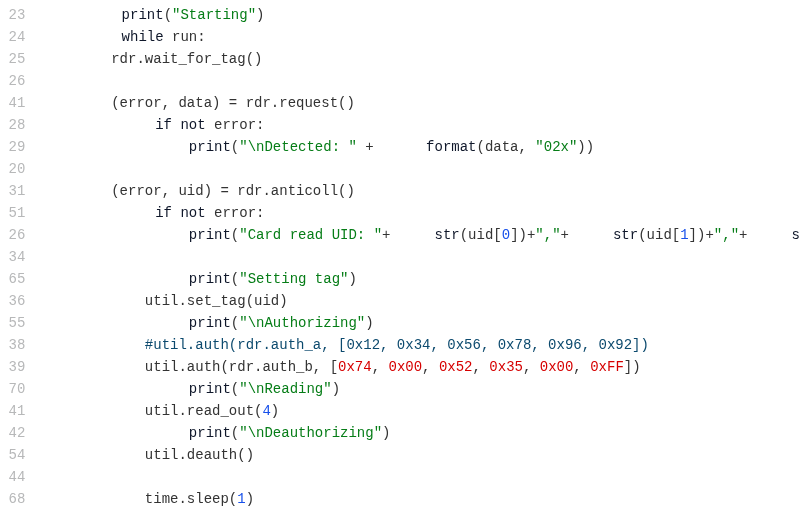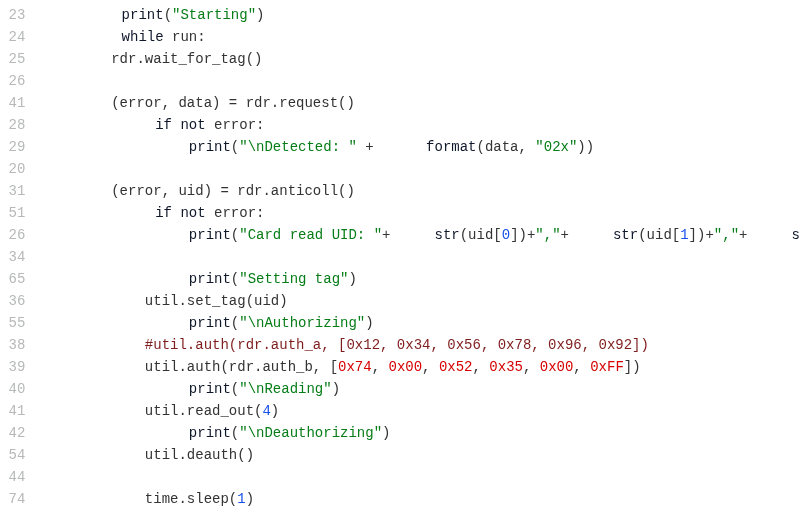--- a/index.html
+++ b/index.html
@@ -28,21 +28,21 @@
   .code {
     white-space: pre;
     flex: 1 1 auto;
     color: #2b2b2b;
   }
   .line { height: 22px; }
   .tok-kw   { color: #0f172a; padding-left: 44px; }   
   .tok-str  { color: #067d17; }   
   .tok-num  { color: #1750eb; }   
   .tok-hex  { color: #d60000; }   
-  .tok-cmt  { color: #7f1d1d; }   
+  .tok-cmt  { color: #0c4a6e; }   
   .tok-name { color: #333333; }
 </style>
 </head>
 <body>
 
 <div class="editor">
   <div class="gutter" id="gutter">
       <div class="line">23</div>
       <div class="line">24</div>
       <div class="line">25</div>
@@ -53,21 +53,21 @@
       <div class="line">20</div>
       <div class="line">31</div>
       <div class="line">51</div>
       <div class="line">26</div>
       <div class="line">34</div>
       <div class="line">65</div>
       <div class="line">36</div>
       <div class="line">55</div>
       <div class="line">38</div>
       <div class="line">39</div>
-      <div class="line">40</div>
+      <div class="line">70</div>
       <div class="line">41</div>
       <div class="line">42</div>
       <div class="line">54</div>
       <div class="line">44</div>
-      <div class="line">74</div>
+      <div class="line">68</div>
     </div>
   <div class="code" id="code"><div class="line"><span>    </span><span class="tok-kw">print</span><span class="tok-name">(</span><span class="tok-str">"Starting"</span><span class="tok-name">)</span></div><div class="line"><span>    </span><span class="tok-kw">while </span><span class="tok-name">run:</span></div><div class="line"><span>        </span><span class="tok-name">rdr.wait_for_tag()</span></div><div class="line"><span></span></div><div class="line"><span>        </span><span class="tok-name">(error, data) = rdr.request()</span></div><div class="line"><span>        </span><span class="tok-kw">if not </span><span class="tok-name">error:</span></div><div class="line"><span>            </span><span class="tok-kw">print</span><span class="tok-name">(</span><span class="tok-str">"\nDetected: "</span><span class="tok-name"> + </span><span class="tok-kw">format</span><span class="tok-name">(data, </span><span class="tok-str">"02x"</span><span class="tok-name">))</span></div><div class="line"><span></span></div><div class="line"><span>        </span><span class="tok-name">(error, uid) = rdr.anticoll()</span></div><div class="line"><span>        </span><span class="tok-kw">if not </span><span class="tok-name">error:</span></div><div class="line"><span>            </span><span class="tok-kw">print</span><span class="tok-name">(</span><span class="tok-str">"Card read UID: "</span><span class="tok-name">+</span><span class="tok-kw">str</span><span class="tok-name">(uid[</span><span class="tok-num">0</span><span class="tok-name">])+</span><span class="tok-str">","</span><span class="tok-name">+</span><span class="tok-kw">str</span><span class="tok-name">(uid[</span><span class="tok-num">1</span><span class="tok-name">])+</span><span class="tok-str">","</span><span class="tok-name">+</span><span class="tok-kw">str</span><span class="tok-name">(uid[</span><span class="tok-num">2</span><span class="tok-name">])+</span><span class="tok-str">","</span><span class="tok-name">+</span><span class="tok-kw">str</span><span class="tok-name">(uid[</span></div><div class="line"><span></span></div><div class="line"><span>            </span><span class="tok-kw">print</span><span class="tok-name">(</span><span class="tok-str">"Setting tag"</span><span class="tok-name">)</span></div><div class="line"><span>            </span><span class="tok-name">util.set_tag(uid)</span></div><div class="line"><span>            </span><span class="tok-kw">print</span><span class="tok-name">(</span><span class="tok-str">"\nAuthorizing"</span><span class="tok-name">)</span></div><div class="line"><span>            </span><span class="tok-cmt">#util.auth(rdr.auth_a, [0x12, 0x34, 0x56, 0x78, 0x96, 0x92])</span></div><div class="line"><span>            </span><span class="tok-name">util.auth(rdr.auth_b, [</span><span class="tok-hex">0x74</span><span class="tok-name">, </span><span class="tok-hex">0x00</span><span class="tok-name">, </span><span class="tok-hex">0x52</span><span class="tok-name">, </span><span class="tok-hex">0x35</span><span class="tok-name">, </span><span class="tok-hex">0x00</span><span class="tok-name">, </span><span class="tok-hex">0xFF</span><span class="tok-name">])</span></div><div class="line"><span>            </span><span class="tok-kw">print</span><span class="tok-name">(</span><span class="tok-str">"\nReading"</span><span class="tok-name">)</span></div><div class="line"><span>            </span><span class="tok-name">util.read_out(</span><span class="tok-num">4</span><span class="tok-name">)</span></div><div class="line"><span>            </span><span class="tok-kw">print</span><span class="tok-name">(</span><span class="tok-str">"\nDeauthorizing"</span><span class="tok-name">)</span></div><div class="line"><span>            </span><span class="tok-name">util.deauth()</span></div><div class="line"><span></span></div><div class="line"><span>            </span><span class="tok-name">time.sleep(</span><span class="tok-num">1</span><span class="tok-name">)</span></div></div>
 </div>
 
 </body></html>

